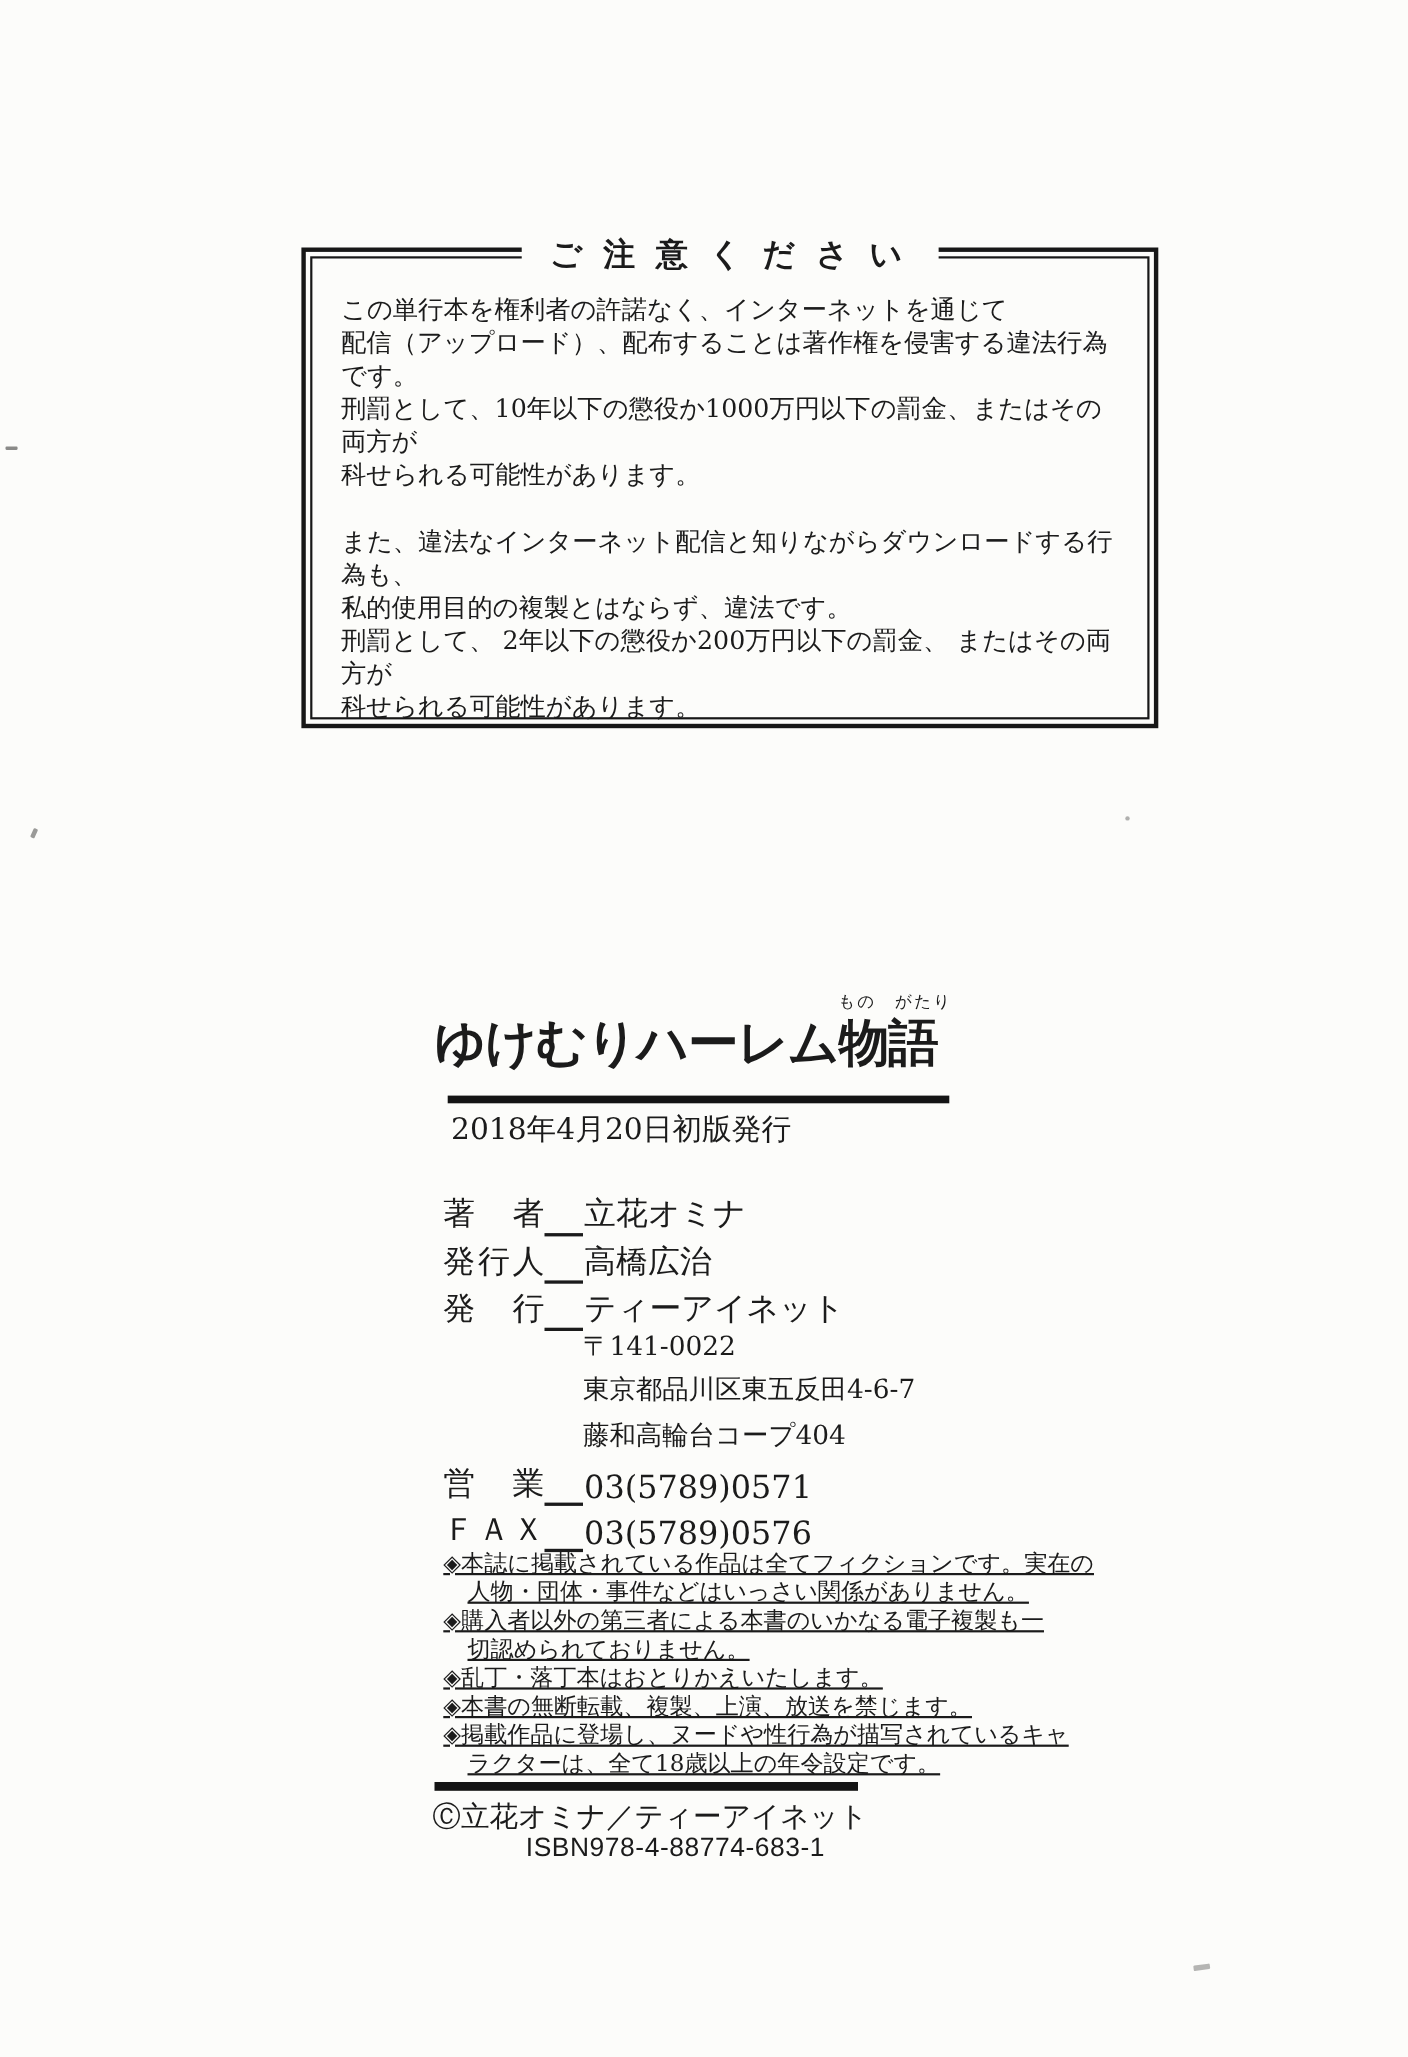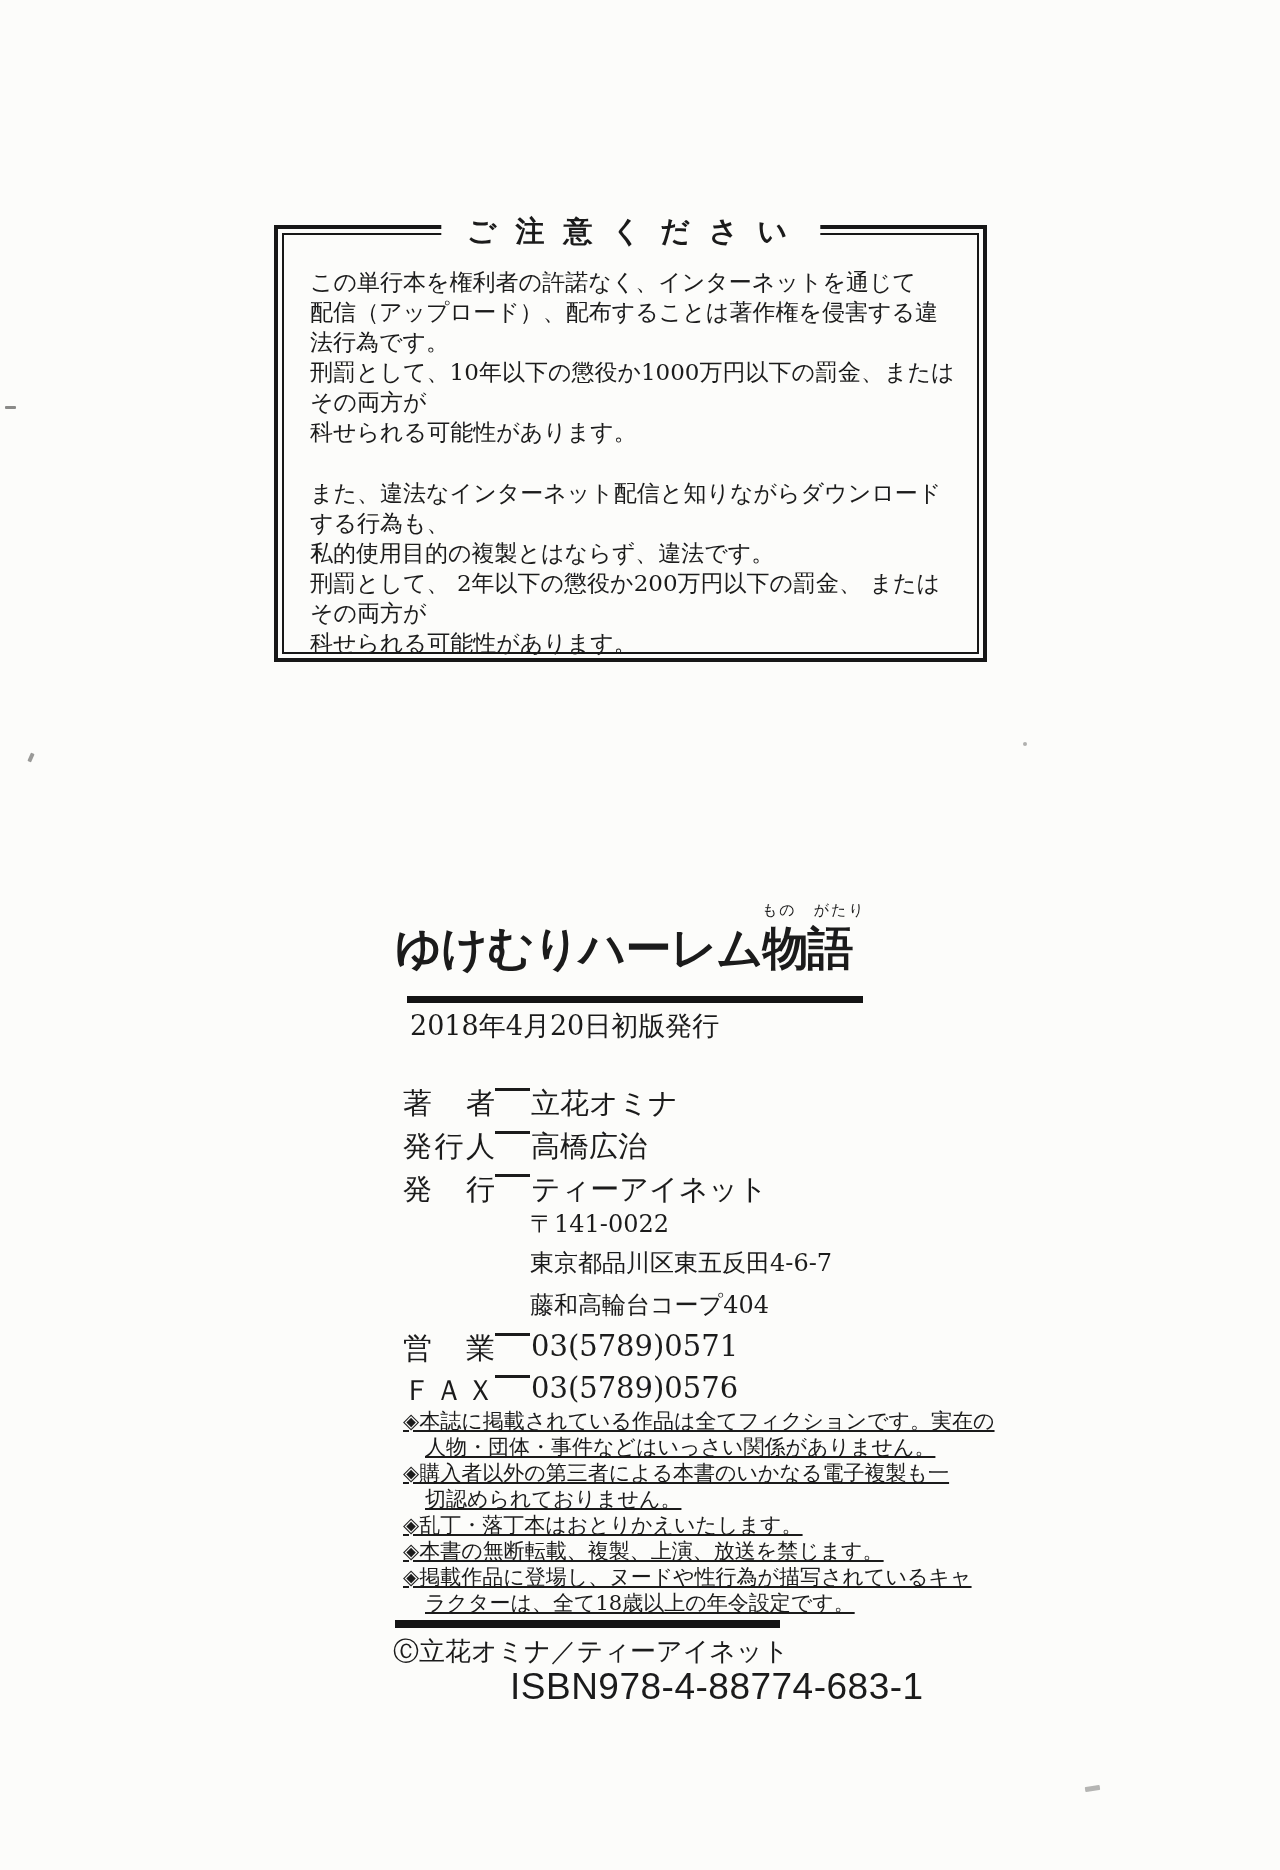--- a/index.html
+++ b/index.html
@@ -7,21 +7,21 @@
     position:relative;
     width:1280px;height:1870px;
     margin:0 auto;
     background:#fcfcfa;
     color:#1b1b1b;
     font-family:"DejaVu Serif","Liberation Serif",serif;
     overflow:hidden;
   }
   
   .notice-box{
-    position:absolute;left:274px;top:225px;width:713px;height:437px;
+    position:absolute;left:274px;top:225px;width:779px;height:437px;
     border:4px solid #171717;
     box-sizing:border-box;
   }
   .notice-inner{
     position:absolute;inset:4px;
     border:2px solid #171717;
     box-sizing:border-box;
     padding:32px 22px 14px 26px;
   }
   .notice-title{
@@ -48,21 +48,21 @@
     font-size:46px;font-weight:700;letter-spacing:-1px;white-space:nowrap;
   }
   .rule{position:absolute;background:#141414;}
   .rule-title{left:407px;top:996px;width:456px;height:7px;}
   .edition{
     position:absolute;left:410px;top:1008px;
     font-size:27px;
   }
   .info-row{
     position:absolute;left:403px;
-    display:flex;align-items:flex-start;
+    display:flex;align-items:flex-end;
     font-size:29px;white-space:nowrap;
   }
   .info-label{
     display:inline-block;width:92px;
     text-align:justify;text-align-last:justify;
   }
   .connector{
     display:inline-block;width:35px;height:3px;
     background:#1b1b1b;margin:4px 0 0 0;flex:none;
   }
@@ -82,21 +82,21 @@
     text-decoration:underline;
   }
   .rule-footer{left:395px;top:1620px;width:385px;height:8px;}
   .copyright{
     position:absolute;left:393px;top:1634px;
     font-size:26px;white-space:nowrap;
   }
   .isbn{
     position:absolute;left:478px;top:1666px;
     font-family:"Liberation Sans","DejaVu Sans",sans-serif;
-    font-size:37px;letter-spacing:0.5px;white-space:nowrap;margin-left:32px;
+    font-size:24px;letter-spacing:0.5px;white-space:nowrap;
   }
   
   .speck{position:absolute;background:#8a8a88;border-radius:1px;}
   .speck-1{left:5px;top:406px;width:11px;height:3px;}
   .speck-2{left:29px;top:753px;width:4px;height:9px;transform:rotate(24deg);background:#9a9a98;}
   .speck-3{left:1023px;top:742px;width:4px;height:4px;background:#b0b0ae;border-radius:50%;}
   .speck-4{left:1085px;top:1786px;width:15px;height:5px;transform:rotate(-8deg);background:#b5b5b3;}
 </style>
 </head>
 <body>

